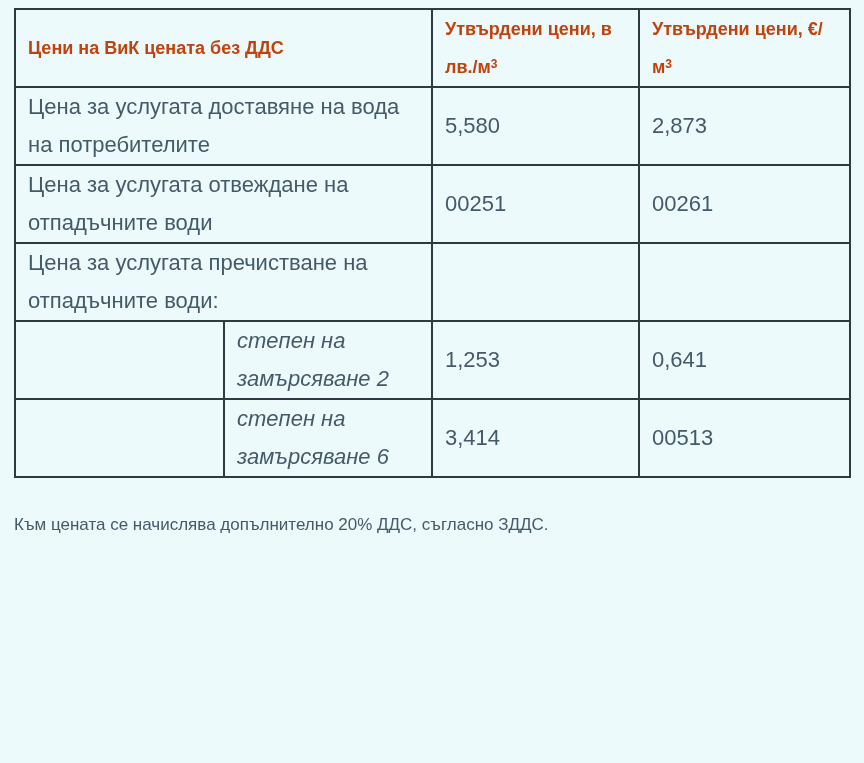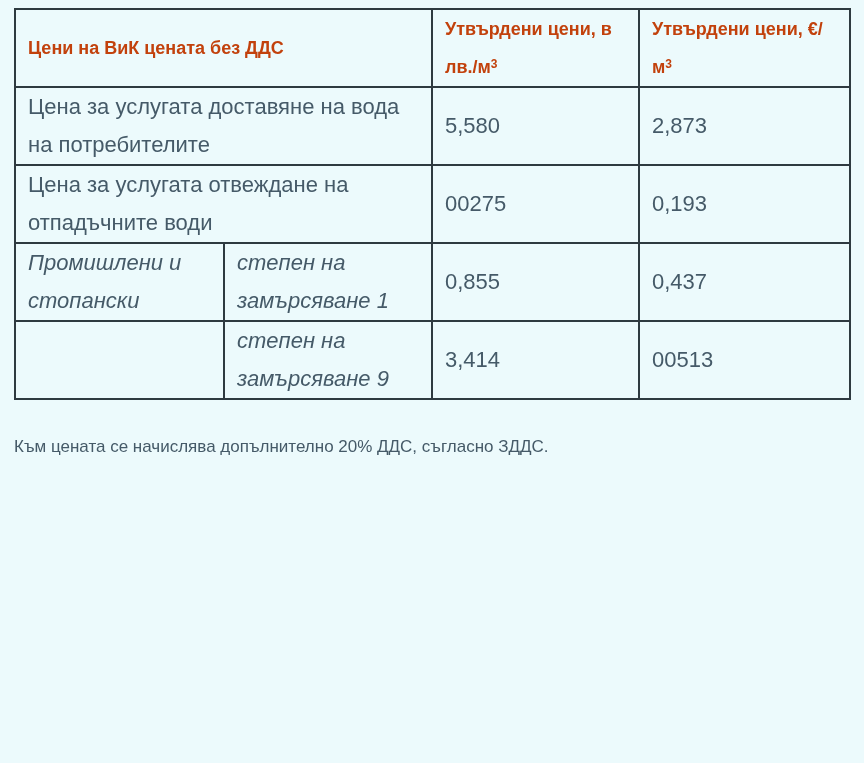--- a/index.html
+++ b/index.html
@@ -78,32 +78,37 @@
       </tr>
     </thead>
     <tbody>
       <tr>
         <td colspan="2">Цена за услугата доставяне на вода на потребителите</td>
         <td>5,580</td>
         <td>2,873</td>
       </tr>
       <tr>
         <td colspan="2">Цена за услугата отвеждане на отпадъчните води</td>
-        <td>00275</td>
-        <td>0,193</td>
+        <td>00251</td>
+        <td>00261</td>
       </tr>
       <tr>
-        <td class="em">Промишлени и стопански</td>
-        <td class="em">степен на замърсяване 1</td>
-        <td>0,855</td>
-        <td>0,437</td>
+        <td colspan="2">Цена за услугата пречистване на отпадъчните води:</td>
+        <td></td>
+        <td></td>
       </tr>
       <tr>
         <td></td>
-        <td class="em">степен на замърсяване 9</td>
+        <td class="em">степен на замърсяване 2</td>
+        <td>1,253</td>
+        <td>0,641</td>
+      </tr>
+      <tr>
+        <td></td>
+        <td class="em">степен на замърсяване 6</td>
         <td>3,414</td>
         <td>00513</td>
       </tr>
     </tbody>
   </table>
 
   <p class="footnote">Към цената се начислява допълнително 20% ДДС, съгласно ЗДДС.</p>
 
 </div>
 

